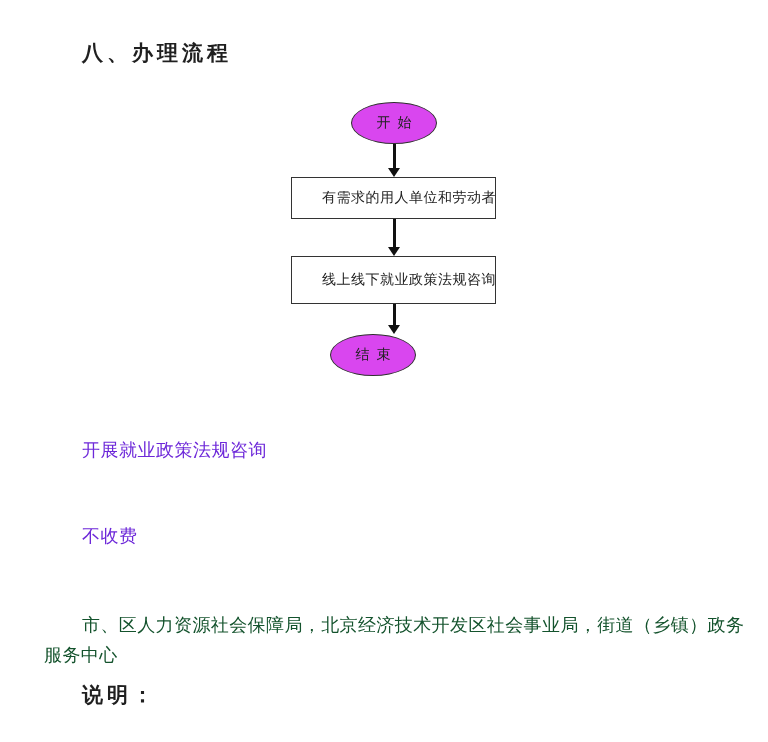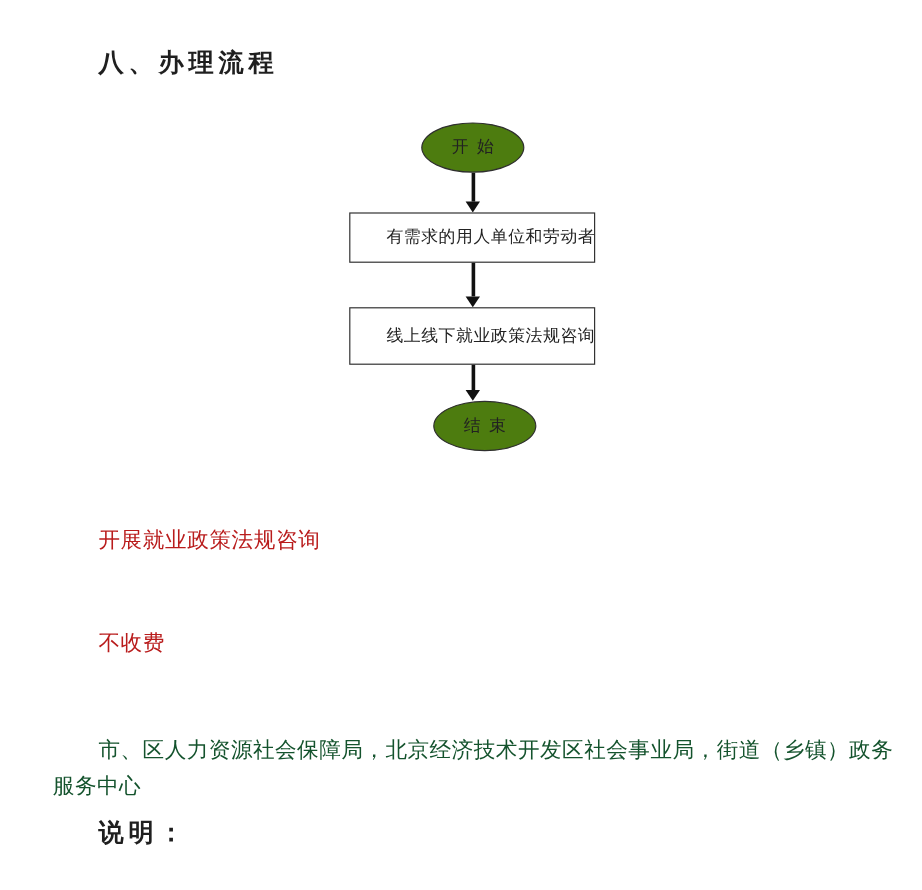--- a/index.html
+++ b/index.html
@@ -16,36 +16,36 @@
   .hd{
     position:absolute;left:82px;margin:0;
     font-family:"Liberation Sans","DejaVu Sans",sans-serif;
     font-weight:700;font-size:21px;line-height:22px;
     letter-spacing:4px;color:#1f1f1f;white-space:nowrap;
   }
   
   .body-text{
     position:absolute;left:82px;margin:0;
     font-family:"Liberation Serif","DejaVu Serif",serif;
-    font-size:18px;line-height:22px;letter-spacing:0.5px;color:#b91c1c;
+    font-size:18px;line-height:22px;letter-spacing:0.5px;color:#6d28d9;
     white-space:nowrap;
   }
   .paragraph{
     position:absolute;left:44px;width:708px;margin:0;
     font-family:"Liberation Serif","DejaVu Serif",serif;
     font-size:18px;line-height:30px;letter-spacing:0.4px;color:#14532d;
     text-indent:38px;white-space:normal;
   }
 
   
   .flow-oval{
     position:absolute;width:86px;height:42px;
     border:1px solid #2f2f2f;border-radius:50%;
     display:flex;align-items:center;justify-content:center;
-    background:#4d7c0f;box-sizing:border-box;
+    background:#d946ef;box-sizing:border-box;
   }
   .oval-label{
     font-size:14px;letter-spacing:7px;margin-right:-7px;color:#222222;
     white-space:nowrap;
   }
   .flow-rect{
     position:absolute;left:291px;width:205px;
     border:1.5px solid #333333;
     display:flex;align-items:center;justify-content:center;
     background:#ffffff;box-sizing:border-box;padding-left:31px;
@@ -94,21 +94,21 @@
 
     <div class="flow-rect" style="top:220px;height:48px">
       <span class="rect-label">线上线下就业政策法规咨询</span>
     </div>
 
     <div class="flow-arrow" style="left:388px;top:268px">
       <div class="shaft" style="height:21px"></div>
       <div class="head"></div>
     </div>
 
-    <div class="flow-oval" style="left:361px;top:298px">
+    <div class="flow-oval" style="left:330px;top:298px">
       <span class="oval-label">结束</span>
     </div>
 
   </div>
 
 
   <p class="body-text" style="top:403px">开展就业政策法规咨询</p>
 
 
   <p class="body-text" style="top:489px">不收费</p>

